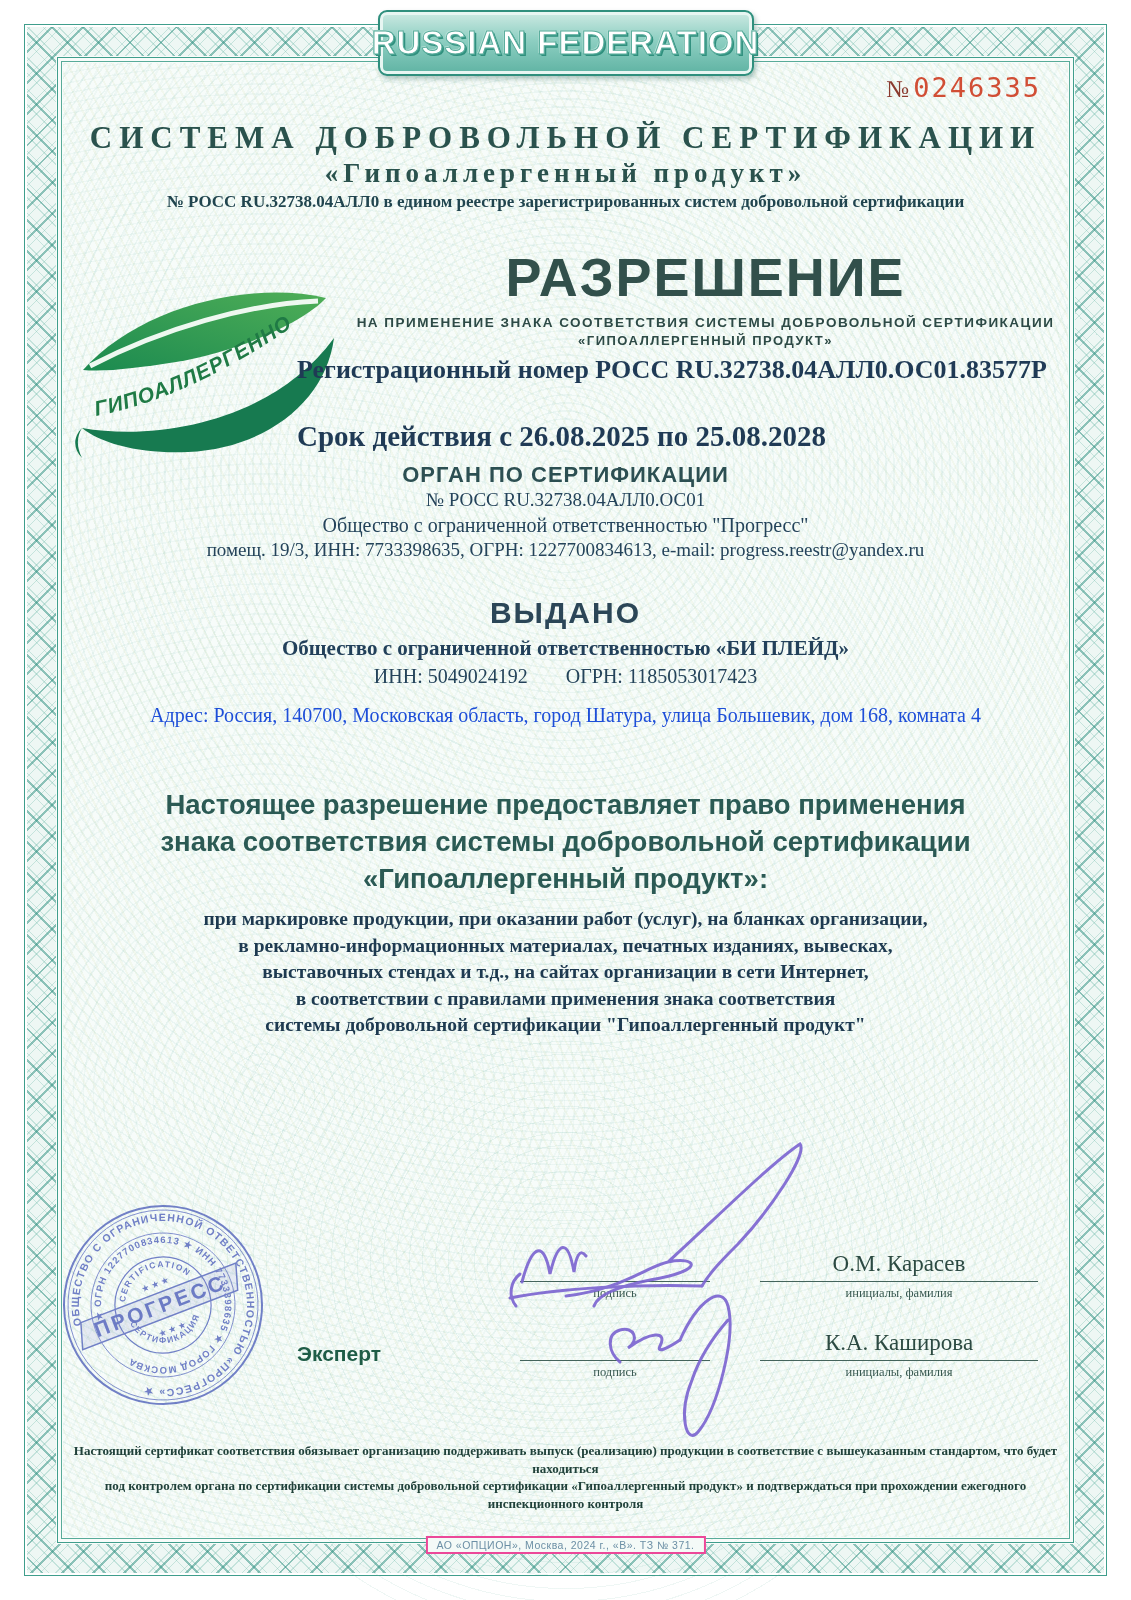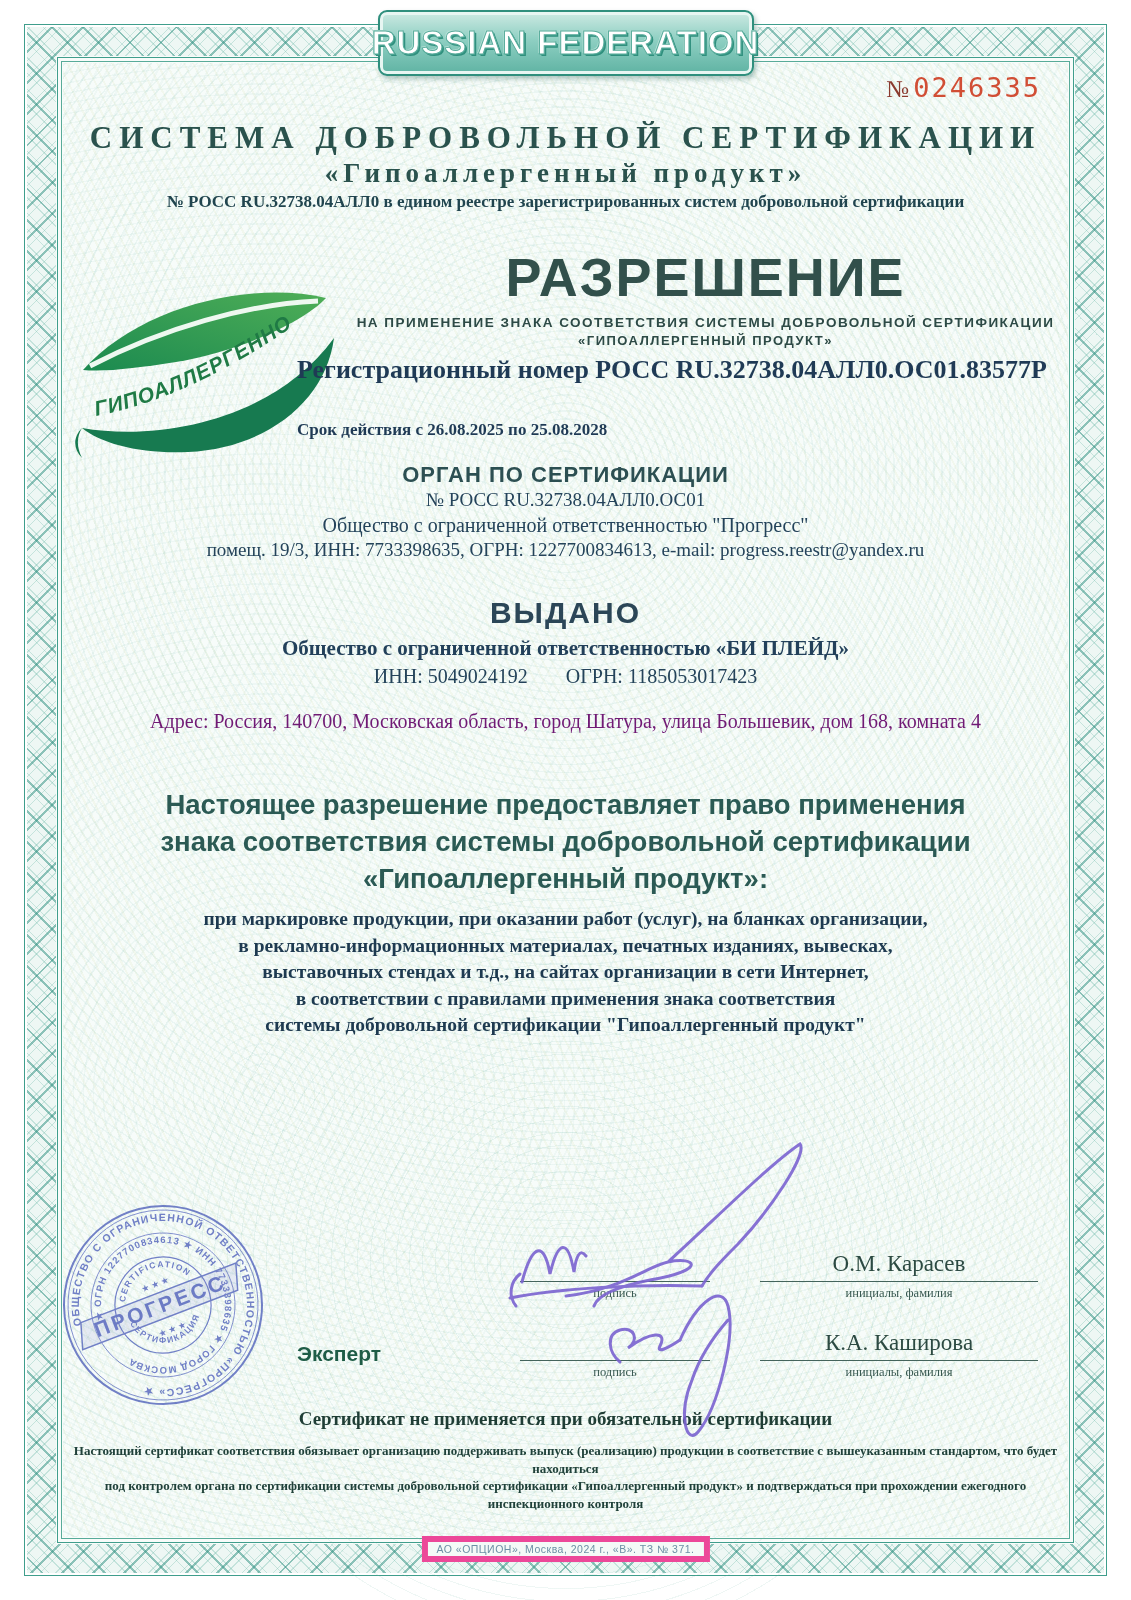--- a/index.html
+++ b/index.html
@@ -36,33 +36,33 @@
   .sys-subtitle{position:absolute;top:158px;left:0;width:100%;text-align:center;font-weight:bold;
     font-size:27px;letter-spacing:5px;color:#2a524d;}
   .sys-registry{position:absolute;top:192px;left:0;width:100%;text-align:center;font-weight:bold;
     font-size:17px;color:#21454f;}
   
   .permit{position:absolute;left:340px;right:60px;top:246px;text-align:center;}
   .permit-title{font-family:"Liberation Sans",sans-serif;font-weight:bold;font-size:54px;letter-spacing:2px;color:#32504b;}
   .permit-sub{font-family:"Liberation Sans",sans-serif;font-weight:bold;font-size:13.5px;letter-spacing:1.5px;color:#2d4a46;margin-top:7px;}
   .permit-sub2{font-family:"Liberation Sans",sans-serif;font-weight:bold;font-size:13px;letter-spacing:1.5px;color:#2d4a46;margin-top:3px;}
   .reg-number{position:absolute;left:297px;top:355px;font-weight:bold;font-size:26px;color:#1f3a55;white-space:nowrap;}
-  .validity{position:absolute;left:297px;top:420px;font-weight:bold;font-size:17px;color:#1f3a55;white-space:nowrap;}
+  .validity{position:absolute;left:297px;top:420px;font-weight:bold;font-size:29px;color:#1f3a55;white-space:nowrap;}
   .logo{position:absolute;left:68px;top:278px;}
   
   .org-block{position:absolute;left:0;width:100%;top:462px;text-align:center;}
   .org-heading{font-family:"Liberation Sans",sans-serif;font-weight:bold;font-size:22px;letter-spacing:1px;color:#2c4f52;}
   .org-line{font-size:19px;line-height:24px;color:#24435a;}
   .org-name{font-size:20px;line-height:26px;color:#24435a;}
   .issued-block{position:absolute;left:0;width:100%;top:596px;text-align:center;}
   .issued-heading{font-family:"Liberation Sans",sans-serif;font-weight:bold;font-size:30px;letter-spacing:2px;color:#2b4657;}
   .issued-name{font-weight:bold;font-size:21px;margin-top:6px;color:#22405a;}
   .issued-ids{font-size:20px;margin-top:4px;color:#24435a;}
   .issued-ids .gap{display:inline-block;width:38px;}
-  .issued-address{font-size:20px;margin-top:22px;color:#701a75;}
+  .issued-address{font-size:20px;margin-top:16px;color:#1d4ed8;}
   .basis{position:absolute;left:0;width:100%;top:738px;text-align:center;color:#22405a;}
   .basis .pre{font-size:19px;}
   .basis .num{font-weight:bold;font-size:23px;}
   
   .grant{position:absolute;left:0;width:100%;top:786px;text-align:center;
     font-family:"Liberation Sans",sans-serif;font-weight:bold;font-size:27.5px;line-height:37px;color:#2b5a54;}
   .usage{position:absolute;left:0;width:100%;top:906px;text-align:center;
     font-weight:bold;font-size:19.5px;line-height:26.5px;color:#1e3a50;}
   
   .role{position:absolute;left:272px;font-family:"Liberation Sans",sans-serif;font-weight:bold;
@@ -82,21 +82,21 @@
   .sig-name{position:absolute;font-size:23px;color:#2c4a42;text-align:center;}
   .name1{left:760px;width:278px;top:1251px;}
   .name2{left:760px;width:278px;top:1330px;}
   .ink{position:absolute;left:470px;top:1140px;z-index:4;}
   .stamp{position:absolute;left:60px;top:1202px;opacity:.82;transform:rotate(-14deg);z-index:3;}
   
   .bold-note{position:absolute;left:0;width:100%;top:1408px;text-align:center;font-weight:bold;font-size:19px;color:#1f3d35;}
   .fine-print{position:absolute;left:65px;width:1001px;top:1442px;text-align:center;font-weight:bold;
     font-size:13px;line-height:17.5px;color:#20413a;}
   .imprint{position:absolute;left:50%;top:1536px;transform:translateX(-50%);z-index:6;background:#f4faf7;
-    border:6px solid #ec4899;padding:1px 9px;font-family:"Liberation Sans",sans-serif;font-size:10.5px;
+    border:2px solid #ec4899;padding:1px 9px;font-family:"Liberation Sans",sans-serif;font-size:10.5px;
     color:#6b8fa5;white-space:nowrap;letter-spacing:.5px;}
 </style>
 </head>
 <body>
 
 <div class="page">
   <div class="band"></div>
   <div class="outer-line"></div>
   <div class="band-mask"></div>
   <div class="inner-line1"></div>
@@ -227,20 +227,19 @@
     <g fill="none" stroke="#7a63d0" stroke-width="3" stroke-linecap="round" opacity="0.9">
       <path d="M52,142 C62,104 74,100 80,134 C88,100 98,98 104,132 C106,116 110,108 116,116"></path>
       <path d="M40,158 C90,148 170,144 232,146"></path>
       <path d="M96,156 C150,150 178,126 198,122 C226,116 238,130 180,140 C150,146 128,154 124,166 M198,122 C240,84 300,24 330,4 C338,14 300,70 268,104 C254,118 240,132 232,146"></path>
       <path d="M46,166 C38,156 40,142 50,134"></path>
       <path d="M150,222 C138,212 136,194 150,190 C164,186 170,200 158,208 C180,192 198,190 190,206 C186,214 198,208 210,200"></path>
       <path d="M210,200 C228,160 252,144 258,166 C266,196 248,268 228,292 C216,306 208,274 222,240 C230,216 244,196 258,180"></path>
     </g>
   </svg>
 
-  <div class="bold-note">Сертификат не применяется при обязательной сертификации</div>
   <div class="fine-print">
     <div>Настоящий сертификат соответствия обязывает организацию поддерживать выпуск (реализацию) продукции в соответствие с вышеуказанным стандартом, что будет находиться</div>
     <div>под контролем органа по сертификации системы добровольной сертификации «Гипоаллергенный продукт» и подтверждаться при прохождении ежегодного инспекционного контроля</div>
   </div>
 
   <div class="imprint">АО «ОПЦИОН», Москва, 2024 г., «В». ТЗ № 371.</div>
 </div>
 
 </body></html>

